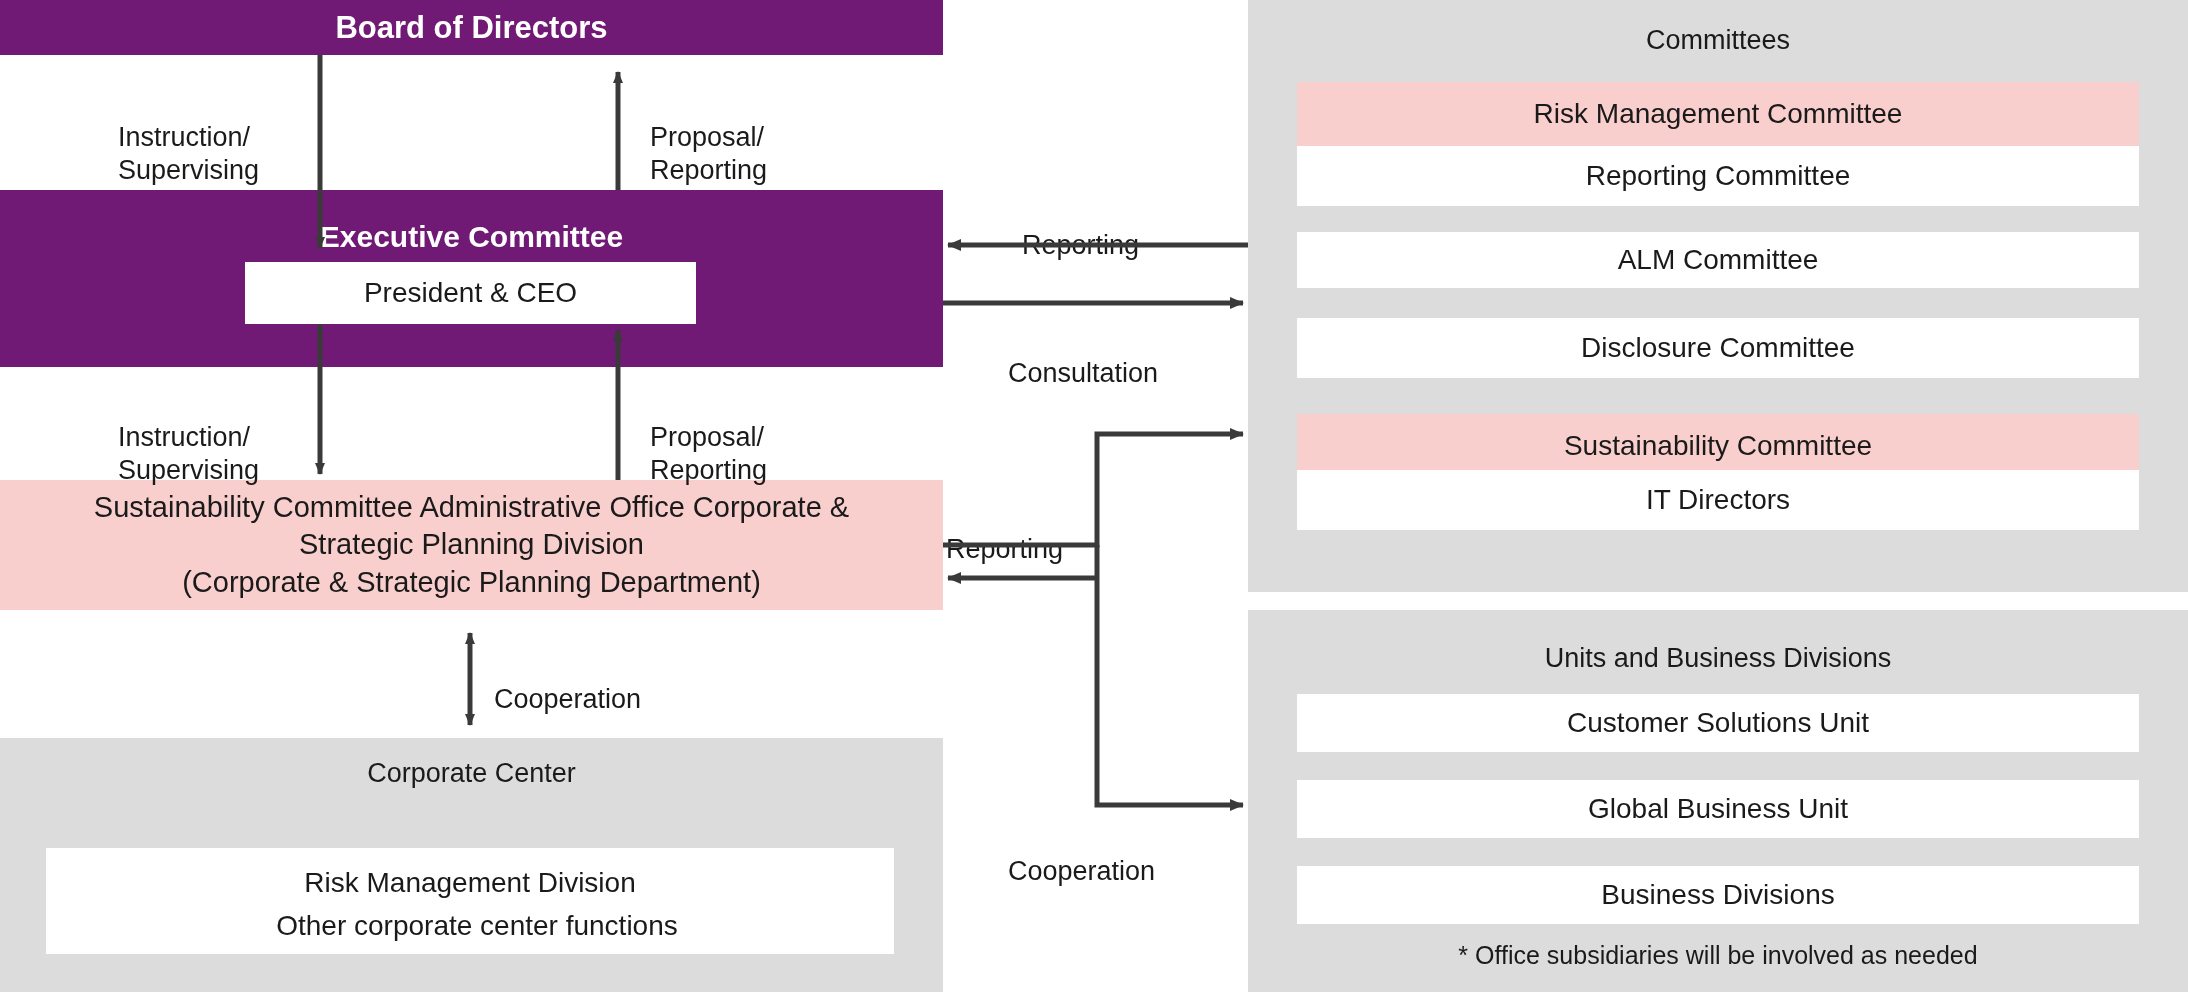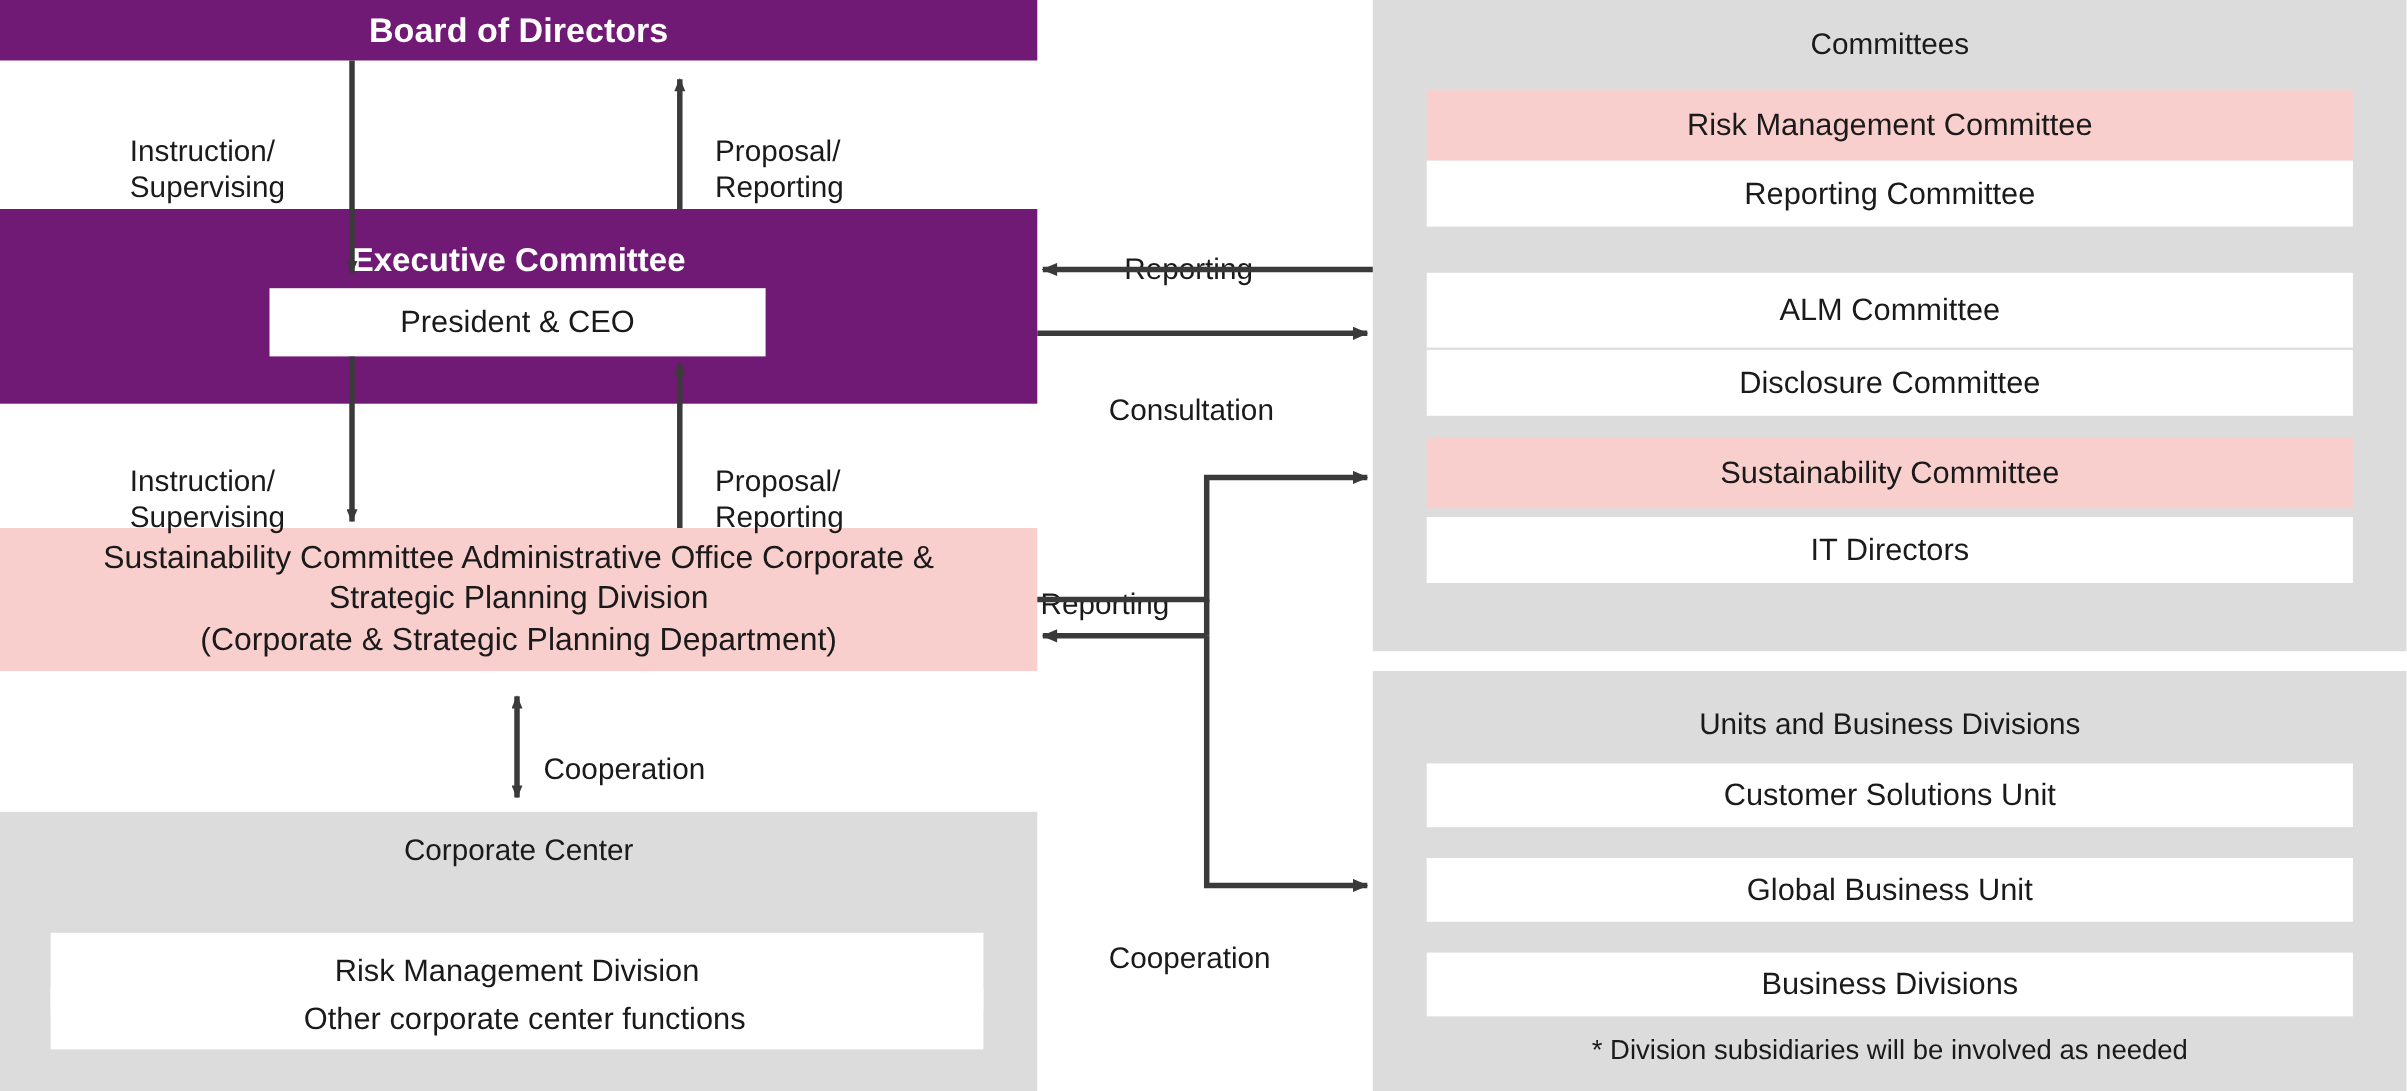--- a/index.html
+++ b/index.html
@@ -135,27 +135,27 @@
   <div class="abs panel-title fs-panel" style="left:1248px; top:20px; width:940px; height:40px;">
     <span>Committees</span>
   </div>
 
   <div class="abs box-pink fs-body" style="left:1297px; top:82px; width:842px; height:64px;">
     <span>Risk Management Committee</span>
   </div>
   <div class="abs box-white fs-body" style="left:1297px; top:146px; width:842px; height:60px;">
     <span>Reporting Committee</span>
   </div>
-  <div class="abs box-white fs-body" style="left:1297px; top:248px; width:842px; height:68px;">
+  <div class="abs box-white fs-body" style="left:1297px; top:232px; width:842px; height:56px;">
     <span>ALM Committee</span>
   </div>
   <div class="abs box-white fs-body" style="left:1297px; top:318px; width:842px; height:60px;">
     <span>Disclosure Committee</span>
   </div>
-  <div class="abs box-pink fs-body" style="left:1297px; top:398px; width:842px; height:64px;">
+  <div class="abs box-pink fs-body" style="left:1297px; top:414px; width:842px; height:64px;">
     <span>Sustainability Committee</span>
   </div>
   <div class="abs box-white fs-body" style="left:1297px; top:470px; width:842px; height:60px;">
     <span>IT Directors</span>
   </div>
 
   <div class="abs band-gray" style="left:1248px; top:610px; width:940px; height:382px;">
   </div>
   <div class="abs panel-title fs-panel" style="left:1248px; top:638px; width:940px; height:40px;">
     <span>Units and Business Divisions</span>
@@ -164,21 +164,21 @@
   <div class="abs box-white fs-body" style="left:1297px; top:694px; width:842px; height:58px;">
     <span>Customer Solutions Unit</span>
   </div>
   <div class="abs box-white fs-body" style="left:1297px; top:780px; width:842px; height:58px;">
     <span>Global Business Unit</span>
   </div>
   <div class="abs box-white fs-body" style="left:1297px; top:866px; width:842px; height:58px;">
     <span>Business Divisions</span>
   </div>
   <div class="abs note fs-note" style="left:1248px; top:936px; width:940px; height:38px;">
-    <span>* Division subsidiaries will be involved as needed</span>
+    <span>* Office subsidiaries will be involved as needed</span>
   </div>
 
   <div class="abs conn-label fs-label" style="left:118px; top:88px; width:240px; text-align:left;">
     <span>Instruction/
 Supervising</span>
   </div>
 
   <div class="abs conn-label fs-label" style="left:650px; top:88px; width:240px; text-align:left;">
     <span>Proposal/
 Reporting</span>

